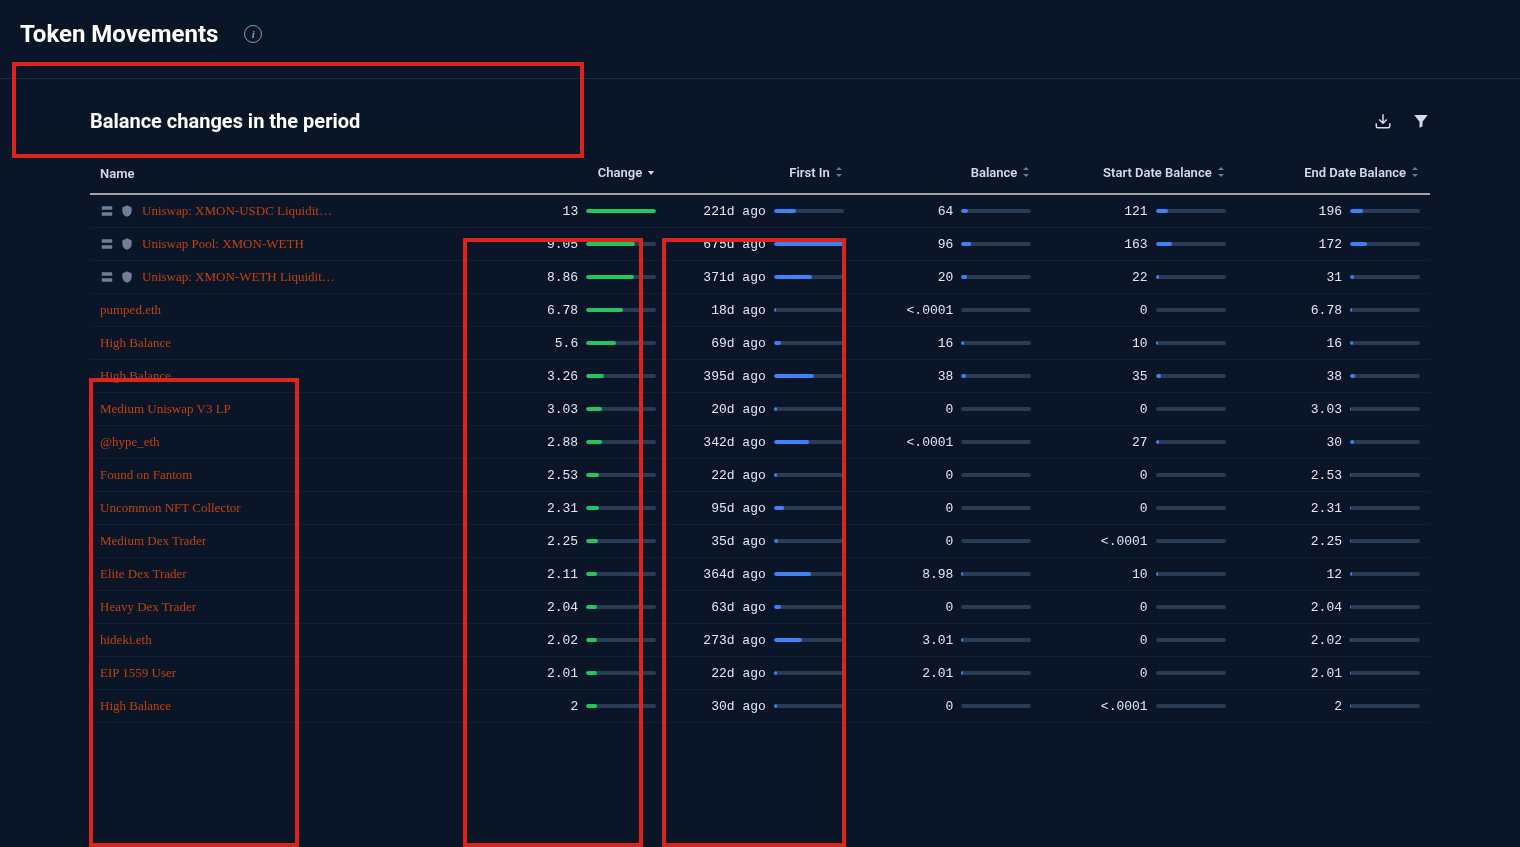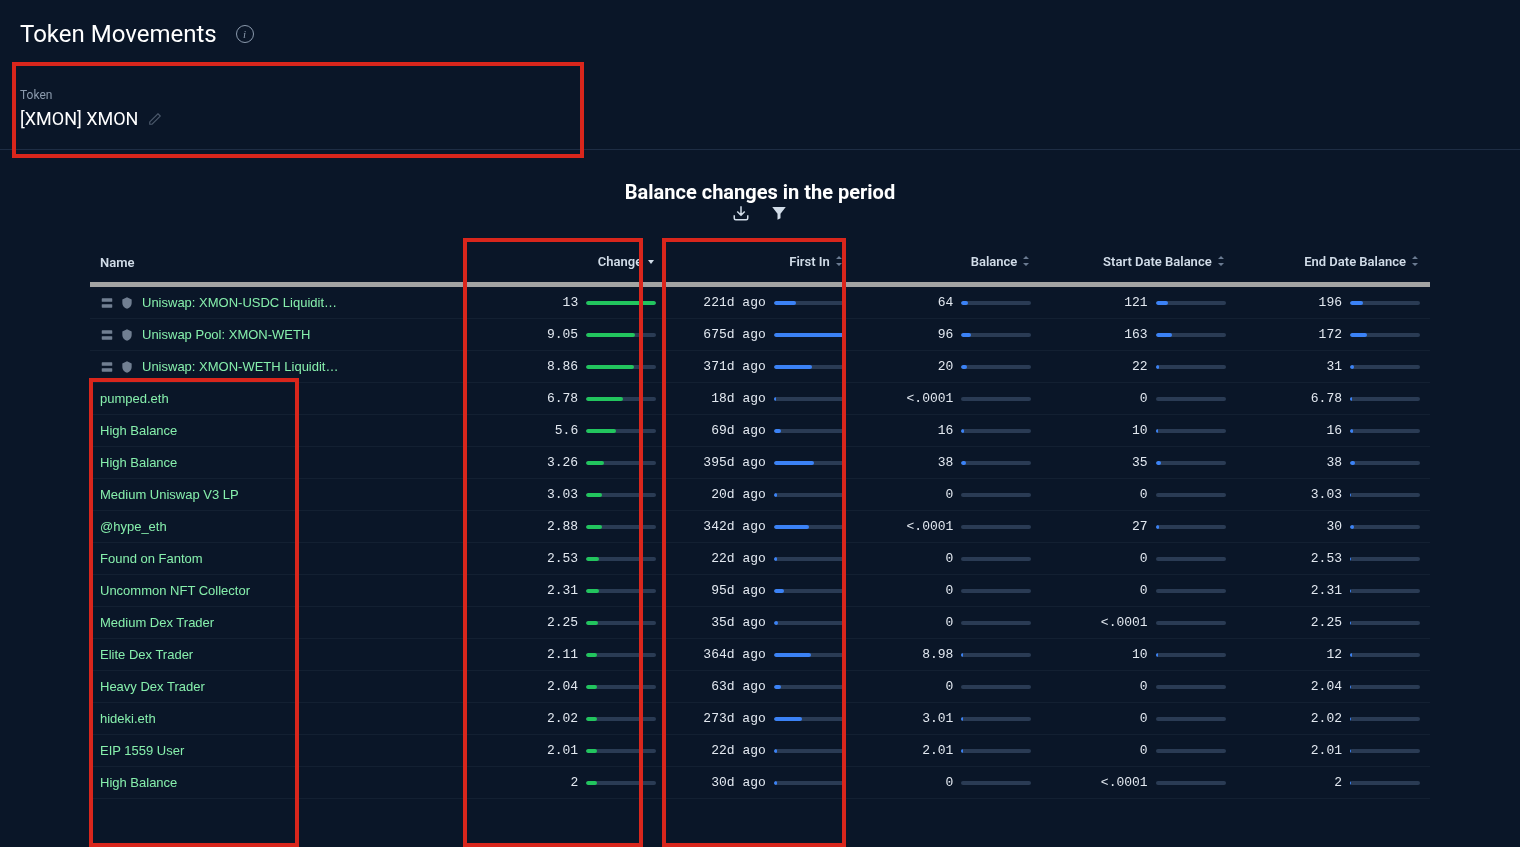--- a/index.html
+++ b/index.html
@@ -9,25 +9,25 @@
   font-family: -apple-system, BlinkMacSystemFont, "Segoe UI", Roboto, sans-serif;
   width: 1520px;
   height: 847px;
   overflow: hidden;
 }
 .page-header {
   padding: 20px;
 }
 .page-title {
   font-size: 24px;
-  font-weight: 400;
+  font-weight: 700;
   color: #fff;
   display: inline-flex;
   align-items: center;
-  gap: 19px;
+  gap: 26px;
 }
 .info-icon {
   width: 18px;
   height: 18px;
   border: 1.5px solid #8b9aad;
   border-radius: 50%;
   display: inline-flex;
   align-items: center;
   justify-content: center;
   font-size: 11px;
@@ -74,21 +74,20 @@
 .hl-firstin { left: 662px; top: 238px; width: 184px; height: 609px; }
 
 .content {
   padding: 30px 90px 0 90px;
 }
 .section-header {
   display: flex;
   justify-content: space-between;
   align-items: center;
   margin-bottom: 20px;
-  flex-direction: column;
 }
 .section-title {
   font-size: 20px;
   font-weight: 700;
   color: #fff;
 }
 .section-actions {
   display: flex;
   gap: 20px;
   align-items: center;
@@ -101,40 +100,40 @@
 .table {
   width: 100%;
   border-collapse: collapse;
 }
 .table th {
   text-align: right;
   font-size: 13px;
   font-weight: 600;
   color: #d1dce8;
   padding: 12px 10px;
-  border-bottom: 5px solid #a3a3a3;
+  border-bottom: 2px solid #a3a3a3;
   white-space: nowrap;
 }
 .table th:first-child {
   text-align: left;
 }
 .sort-icon {
   display: inline-block;
   vertical-align: middle;
   margin-left: 4px;
 }
 .table td {
   padding: 8px 10px;
   font-size: 13px;
   border-bottom: 1px solid #132032;
   white-space: nowrap;
 }
 .name-cell {
-  font-family: Liberation Sans, sans-serif;
-  color: #86efac;
+  font-family: Liberation Serif, serif;
+  color: #c2410c;
   font-size: 13px;
   max-width: 280px;
   overflow: hidden;
   text-overflow: ellipsis;
 }
 .name-inner {
   display: flex;
   align-items: center;
   gap: 8px;
 }
@@ -183,29 +182,20 @@
 <body>
 
 <div class="page-header">
   <div class="page-title">
     <span>Token Movements</span>
     <span class="info-icon">i</span>
   </div>
 </div>
 
 <div class="filters-bar">
-  <div class="filter-item" style="min-width:220px">
-    <div class="filter-label">Token</div>
-    <div class="filter-value">
-      <span>[XMON] XMON</span>
-      <svg class="pencil-icon" viewBox="0 0 24 24" fill="none" stroke="#8b9aad" stroke-width="2">
-          <path d="M17 3l4 4-14 14H3v-4L17 3z"></path>
-        </svg>
-    </div>
-  </div>
 </div>
 
 <div class="content">
   <div class="section-header">
     <div class="section-title">Balance changes in the period</div>
     <div class="section-actions">
       <svg class="action-icon" viewBox="0 0 24 24" fill="none" stroke="#d1dce8" stroke-width="2">
           <path d="M21 15v4a2 2 0 01-2 2H5a2 2 0 01-2-2v-4M7 10l5 5 5-5M12 15V3"></path>
         </svg>
       <svg class="action-icon" viewBox="0 0 24 24" fill="#d1dce8">

